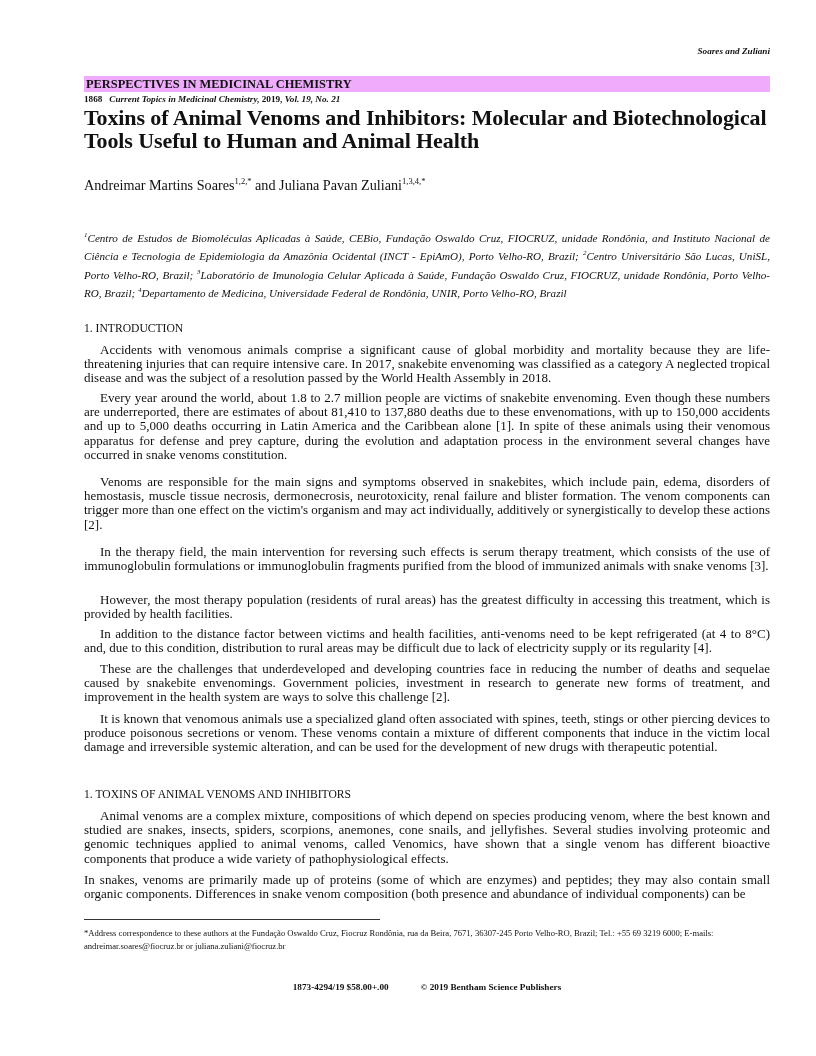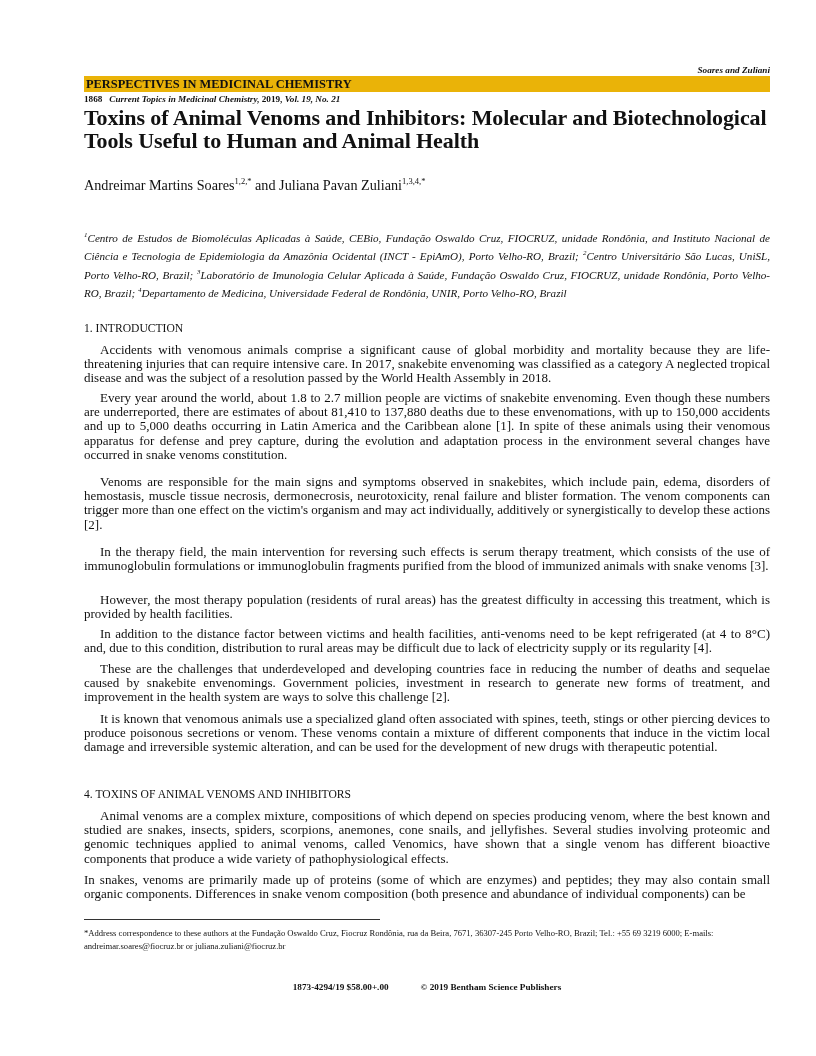--- a/index.html
+++ b/index.html
@@ -1,22 +1,22 @@
 <!DOCTYPE html>
 <html><head>
 <meta charset="utf-8">
 <style>
   html, body { margin:0; padding:0; background:#ffffff; }
   body { width:816px; height:1056px; position:relative; font-family:"Liberation Serif", serif; color:#111; }
   .page { position:absolute; left:84px; top:0; width:686px; }
   .running-head { position:absolute; top:46px; left:0; width:686px; font-size:9.2px; font-weight:bold; }
   .running-head .left { position:absolute; left:0;margin-top:48px; }
   .running-head .left i { font-weight:bold; }
-  .running-head .right { position:absolute; right:0; font-style:italic;margin-top:19px; }
-  .banner { position:absolute; top:76px; left:0; width:686px; height:16px; background:#eab308; font-weight:bold; font-size:12.4px; line-height:16px; padding-left:2px; box-sizing:border-box; }
+  .running-head .right { position:absolute; right:0; font-style:italic; }
+  .banner { position:absolute; top:76px; left:0; width:686px; height:16px; background:#f0abfc; font-weight:bold; font-size:12.4px; line-height:16px; padding-left:2px; box-sizing:border-box; }
   .title { position:absolute; top:106px; left:0; width:690px; font-weight:bold; font-size:22px; line-height:23px; letter-spacing:-0.1px; }
   .authors { position:absolute; top:176px; left:0; font-size:14.2px; }
   .authors sup { font-size:8.5px;text-align:center; }
   .affil { position:absolute; top:228px; left:0; width:686px; font-style:italic; font-size:11.1px; line-height:15.6px; text-align:justify; }
   .affil sup { font-size:7px; }
   .h1 { position:absolute; left:0; font-weight:normal; font-size:11.6px; }
   .para { position:absolute; left:0; width:686px; font-size:13px; line-height:14.2px; text-align:justify; text-indent:16px; }
   .para.noindent { text-indent:0; }
   .fn-rule { position:absolute; top:919px; left:0; width:296px; border-top:1px solid #333; }
   .footnote { position:absolute; top:927px; left:0; width:686px; font-size:8.6px; line-height:12.6px; }
@@ -48,21 +48,21 @@
   <div class="h1" style="top:322px">1. INTRODUCTION</div>
   <div class="para" style="top:343px">Accidents with venomous animals comprise a significant cause of global morbidity and mortality because they are life-threatening injuries that can require intensive care. In 2017, snakebite envenoming was classified as a category A neglected tropical disease and was the subject of a resolution passed by the World Health Assembly in 2018.</div>
   <div class="para" style="top:391px">Every year around the world, about 1.8 to 2.7 million people are victims of snakebite envenoming. Even though these numbers are underreported, there are estimates of about 81,410 to 137,880 deaths due to these envenomations, with up to 150,000 accidents and up to 5,000 deaths occurring in Latin America and the Caribbean alone [1]. In spite of these animals using their venomous apparatus for defense and prey capture, during the evolution and adaptation process in the environment several changes have occurred in snake venoms constitution.</div>
   <div class="para" style="top:475px">Venoms are responsible for the main signs and symptoms observed in snakebites, which include pain, edema, disorders of hemostasis, muscle tissue necrosis, dermonecrosis, neurotoxicity, renal failure and blister formation. The venom components can trigger more than one effect on the victim's organism and may act individually, additively or synergistically to develop these actions [2].</div>
   <div class="para" style="top:545px">In the therapy field, the main intervention for reversing such effects is serum therapy treatment, which consists of the use of immunoglobulin formulations or immunoglobulin fragments purified from the blood of immunized animals with snake venoms [3].</div>
   <div class="para" style="top:593px">However, the most therapy population (residents of rural areas) has the greatest difficulty in accessing this treatment, which is provided by health facilities.</div>
   <div class="para" style="top:627px">In addition to the distance factor between victims and health facilities, anti-venoms need to be kept refrigerated (at 4 to 8°C) and, due to this condition, distribution to rural areas may be difficult due to lack of electricity supply or its regularity [4].</div>
   <div class="para" style="top:662px">These are the challenges that underdeveloped and developing countries face in reducing the number of deaths and sequelae caused by snakebite envenomings. Government policies, investment in research to generate new forms of treatment, and improvement in the health system are ways to solve this challenge [2].</div>
   <div class="para" style="top:712px">It is known that venomous animals use a specialized gland often associated with spines, teeth, stings or other piercing devices to produce poisonous secretions or venom. These venoms contain a mixture of different components that induce in the victim local damage and irreversible systemic alteration, and can be used for the development of new drugs with therapeutic potential.</div>
 
-  <div class="h1" style="top:788px">4. TOXINS OF ANIMAL VENOMS AND INHIBITORS</div>
+  <div class="h1" style="top:788px">1. TOXINS OF ANIMAL VENOMS AND INHIBITORS</div>
   <div class="para" style="top:809px">Animal venoms are a complex mixture, compositions of which depend on species producing venom, where the best known and studied are snakes, insects, spiders, scorpions, anemones, cone snails, and jellyfishes. Several studies involving proteomic and genomic techniques applied to animal venoms, called Venomics, have shown that a single venom has different bioactive components that produce a wide variety of pathophysiological effects.</div>
   <div class="para noindent" style="top:873px">In snakes, venoms are primarily made up of proteins (some of which are enzymes) and peptides; they may also contain small organic components. Differences in snake venom composition (both presence and abundance of individual components) can be</div>
 
   <div class="fn-rule"></div>
   <div class="footnote">*Address correspondence to these authors at the Fundação Oswaldo Cruz, Fiocruz Rondônia, rua da Beira, 7671, 36307-245 Porto Velho-RO, Brazil; Tel.: +55 69 3219 6000; E-mails: andreimar.soares@fiocruz.br or juliana.zuliani@fiocruz.br</div>
 
   <div class="bottom">
     <span>1873-4294/19 $58.00+.00</span><span class="gap"></span><span>© 2019 Bentham Science Publishers</span>
   </div>
 </div>

